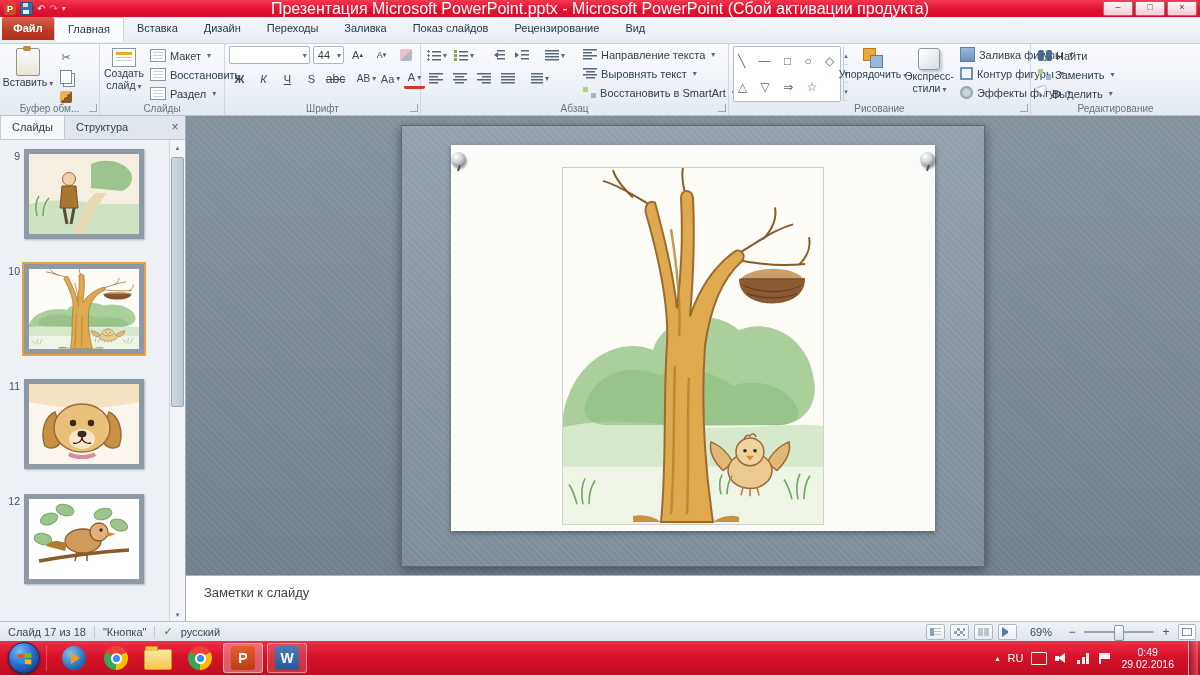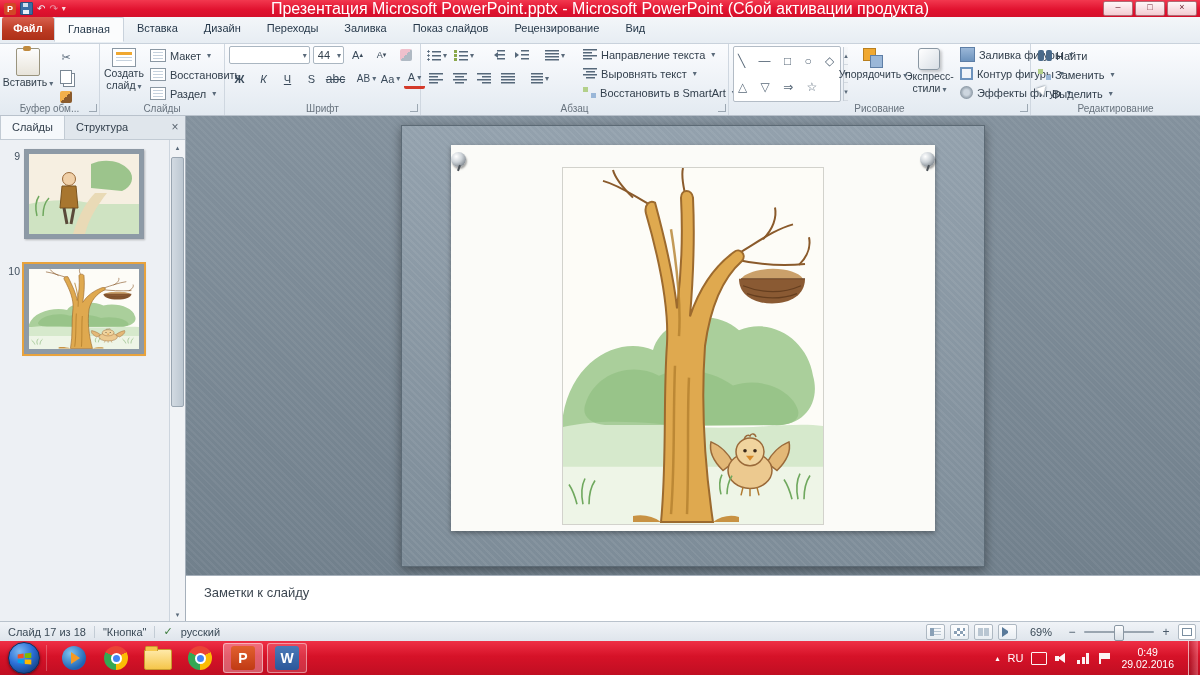--- a/index.html
+++ b/index.html
@@ -537,20 +537,36 @@
         </div>
     </div>
     <div class="thumb sel">
       <span class="tnum">10</span>
       <div class="timg">
           <svg>
             <use href="#art-tree"></use>
           </svg>
         </div>
     </div>
+    <div class="thumb" style="margin-top:14px">
+      <span class="tnum">11</span>
+      <div class="timg">
+          <svg>
+            <use href="#art-11"></use>
+          </svg>
+        </div>
+    </div>
+    <div class="thumb">
+      <span class="tnum">12</span>
+      <div class="timg">
+          <svg>
+            <use href="#art-12"></use>
+          </svg>
+        </div>
+    </div>
   </div>
   <div class="pscroll">
     <div class="ps-btn">▴</div>
     <div class="ps-thumb"></div>
     <div class="ps-btn bottom">▾</div>
   </div>
 </div>
 
 <div class="canvas">
   <div class="slide-bg">

